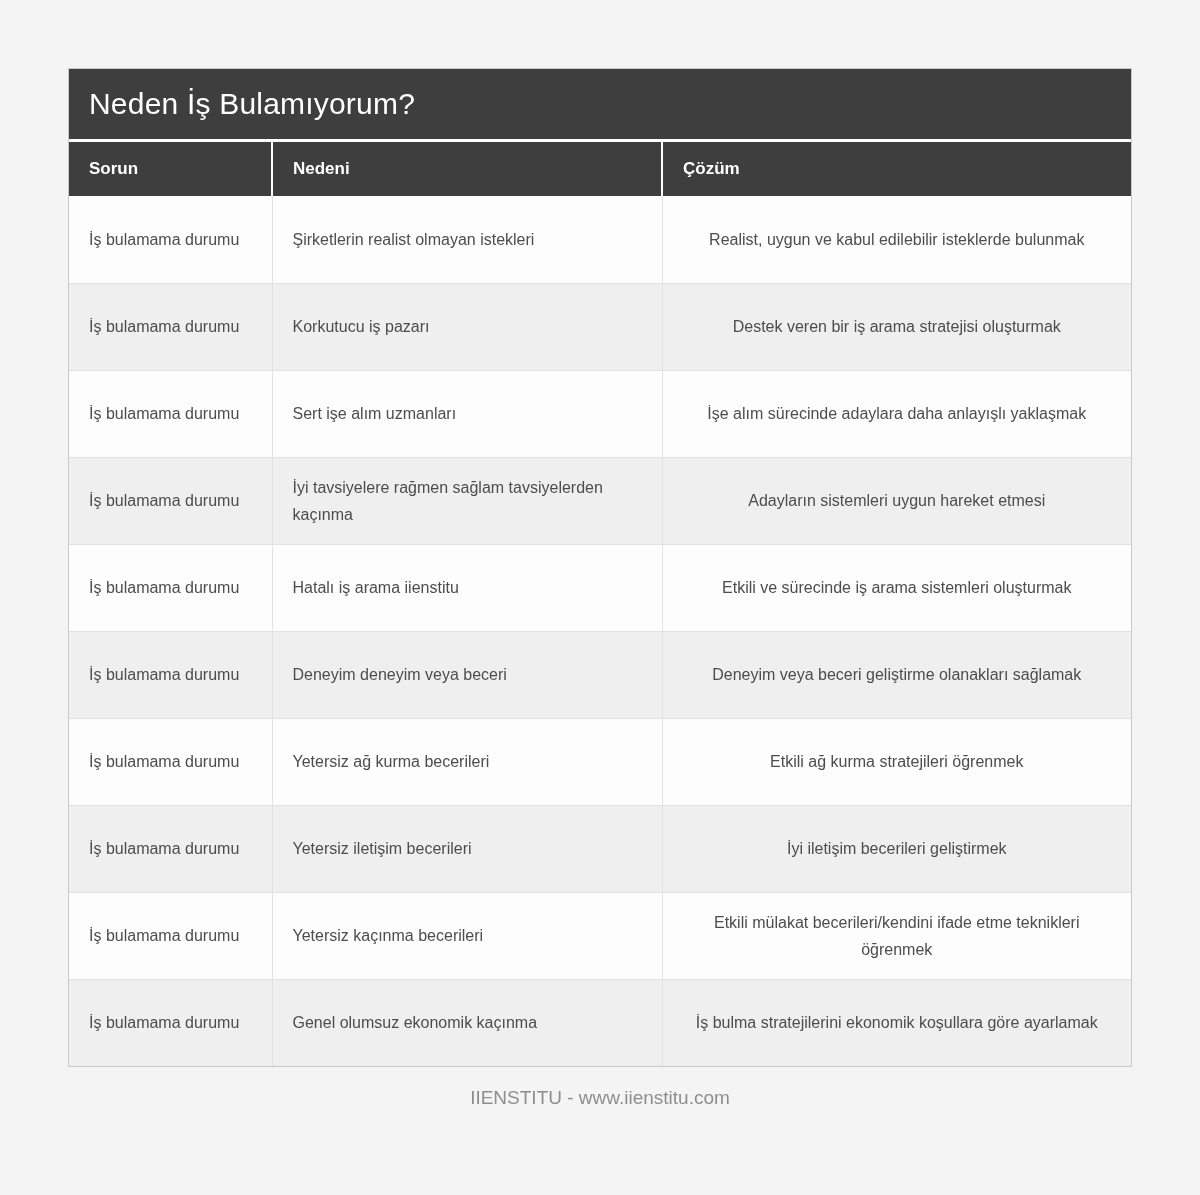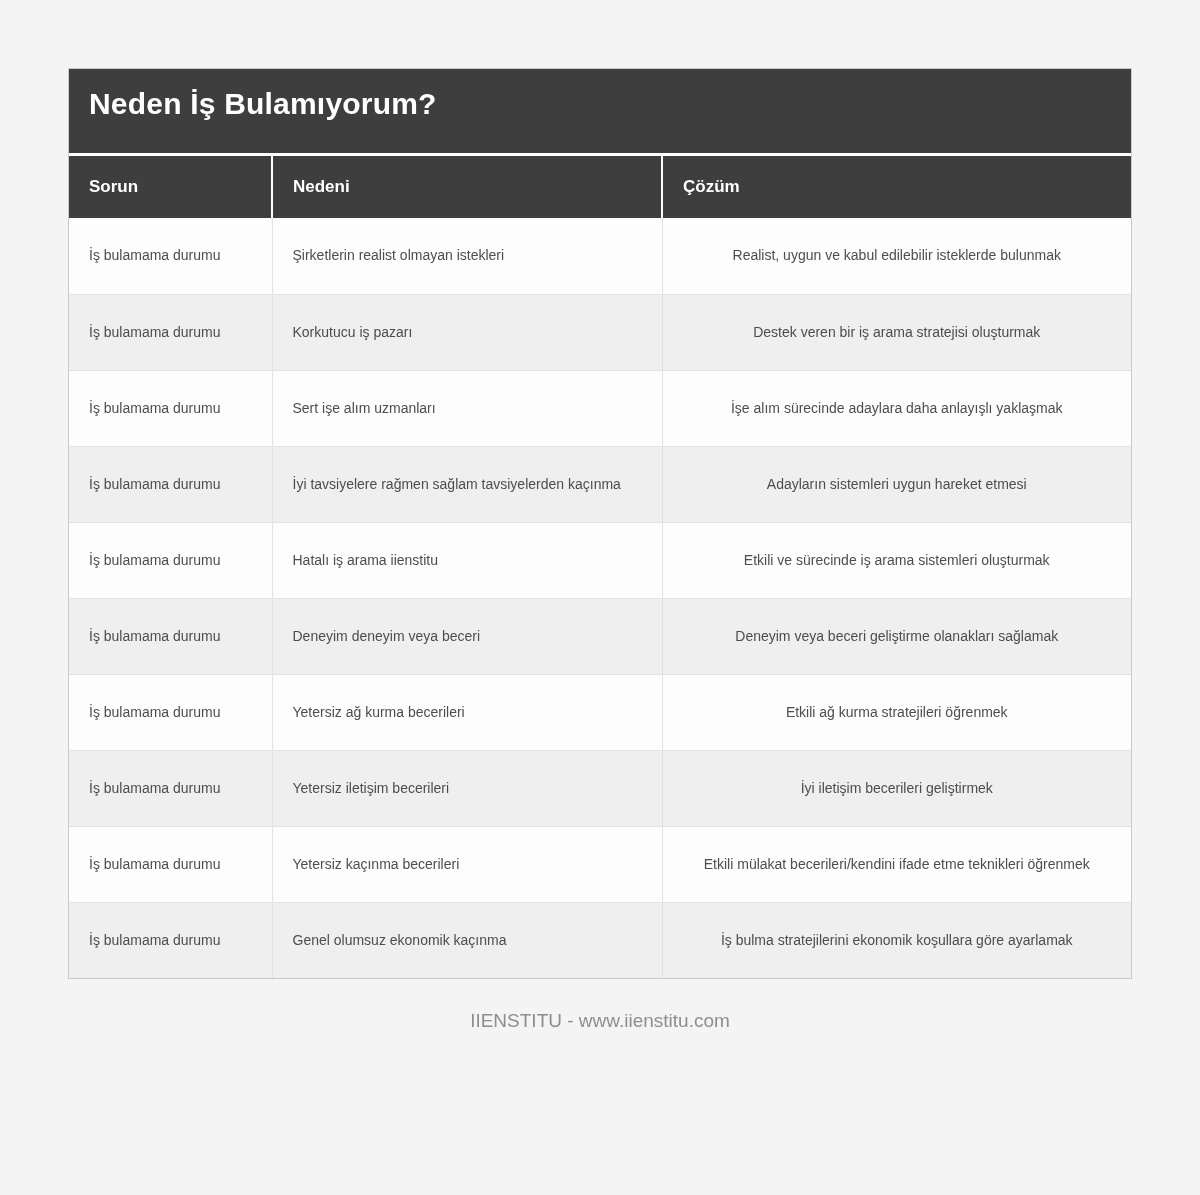--- a/index.html
+++ b/index.html
@@ -22,67 +22,67 @@
   }
   .table-container {
     width: 1064px;
     margin: 68px auto 0;
     background: #ffffff;
     border: 1px solid var(--outer-border);
   }
   .title-bar {
     background: var(--header-bg);
     color: var(--header-text);
-    height: 84px;
+    height: 70px;
     line-height: 70px;
     padding-left: 20px;
     font-size: 30px;
-    font-weight: bold;
+    font-weight: normal;
     letter-spacing: 0.2px;
     margin-bottom: 3px;
   }
   table {
     width: 100%;
     border-collapse: collapse;
     table-layout: fixed;
   }
   col.c1 { width: 203px; }
   col.c2 { width: 390px; }
   col.c3 { width: 469px; }
   thead th {
     background: var(--header-bg);
     color: var(--header-text);
     font-size: 17px;
     font-weight: bold;
     text-align: left;
-    height: 62px;
+    height: 54px;
     padding: 0 20px;
     vertical-align: middle;
     border-left: 2px solid #ffffff;
   }
   thead th:first-child { border-left: none; }
   tbody td {
-    font-size: 14px;
+    font-size: 16px;
     line-height: 27px;
     color: var(--text);
-    height: 76px;
+    height: 87px;
     padding: 14px 20px;
     vertical-align: middle;
     border-right: 1px solid var(--cell-border);
     border-bottom: 1px solid var(--cell-border);
   }
   tbody td:last-child { border-right: none; text-align: center; }
   tbody tr:last-child td { border-bottom: none; }
   tbody tr:nth-child(odd)  td { background: var(--row-odd); }
   tbody tr:nth-child(even) td { background: var(--row-even); }
   .footer {
     text-align: center;
     color: var(--footer-text);
     font-size: 19px;
-    margin-top: 31px;
+    margin-top: 20px;
   }
 </style>
 </head>
 <body>
 
 <div class="table-container">
   <div class="title-bar">Neden İş Bulamıyorum?</div>
   <table>
     <colgroup>
       <col class="c1">

